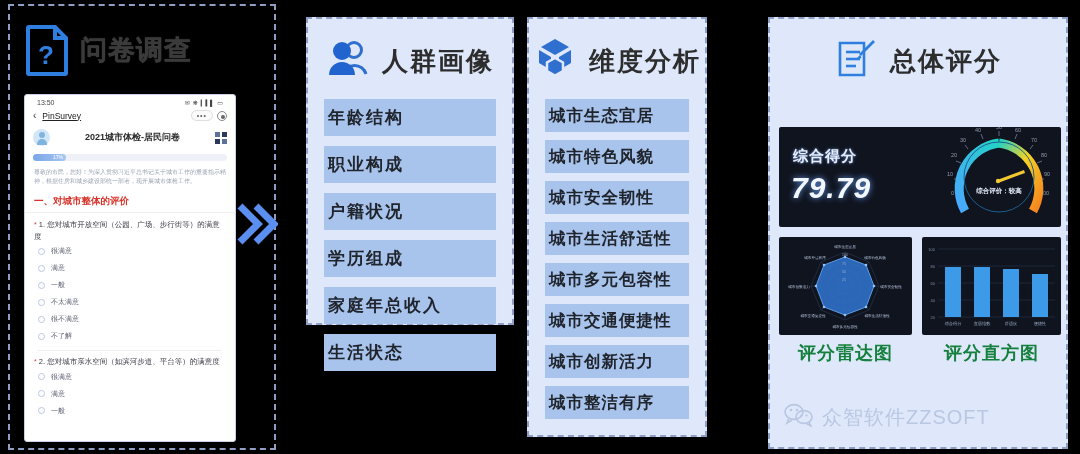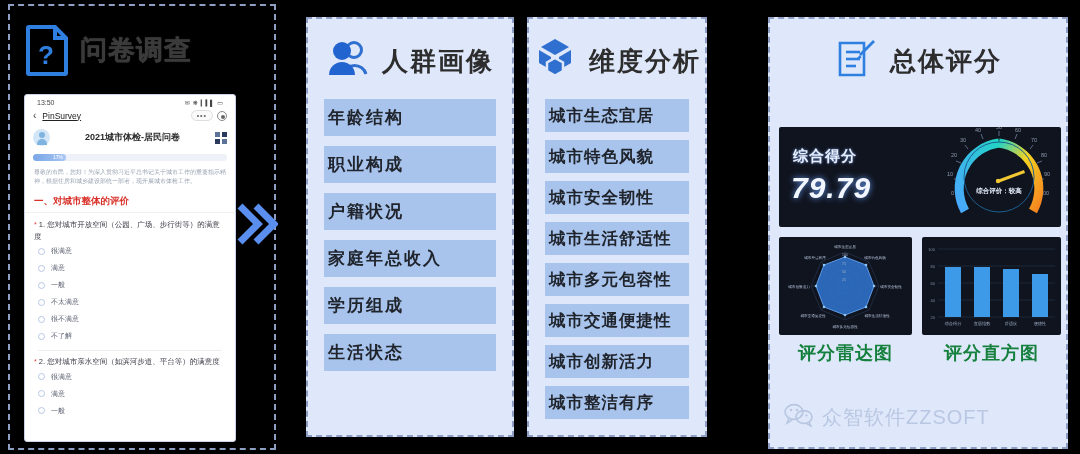--- a/index.html
+++ b/index.html
@@ -71,21 +71,21 @@
   .radio { width:7px; height:7px; border:1px solid #b9c6e4; border-radius:50%;
            flex:none; }
   .divider-line { height:0.5px; background:#eee; margin:5px 4px 0; }
 
   
   .chev { position:absolute; left:236px; top:200px; width:42px; height:48px;
           color:#5a8ff0; }
 
   
   .lp { position:absolute; background:#dfe8fa; }
-  #panel-crowd { left:306px; top:17px; width:208px; height:420px; }
+  #panel-crowd { left:306px; top:17px; width:208px; height:308px; }
   #panel-dim   { left:527px; top:17px; width:180px; height:420px; }
   #panel-score { left:768px; top:17px; width:300px; height:432px; }
 
   .panel-head { display:flex; align-items:center; justify-content:center;
                 gap:12px; padding-top:18px; padding-bottom:8px; }
   .panel-head .ico { flex:none; }
   .panel-head .txt { font-size:26px; color:#2d2d2d; font-weight:700;
                      letter-spacing:2px; font-family:"Liberation Serif",serif; }
 
   .chip-list { padding:6px 16px 0; display:flex; flex-direction:column; }
@@ -255,22 +255,22 @@
           <circle cx="16" cy="14" r="9" fill="#2264cf"></circle>
           <path d="M3 38 a13 13 0 0 1 26 0 z" fill="#2264cf"></path>
         </svg>
       </span>
       <span class="txt">人群画像</span>
     </div>
     <div class="chip-list">
       <div class="chip">年龄结构</div>
       <div class="chip">职业构成</div>
       <div class="chip">户籍状况</div>
+      <div class="chip">学历组成</div>
       <div class="chip">家庭年总收入</div>
-      <div class="chip">学历组成</div>
       <div class="chip">生活状态</div>
     </div>
   </div>
 
   <div class="frame lp" id="panel-dim">
     <div class="panel-head">
       <span class="ico">
         <svg width="44" height="44" viewBox="0 0 44 44">
           <path d="M22 2 L36 10 L22 18 L8 10 Z" fill="#2f6fd0"></path>
           <path d="M6 13 L18 20 L18 33 L6 26 Z" fill="#2f6fd0"></path>

